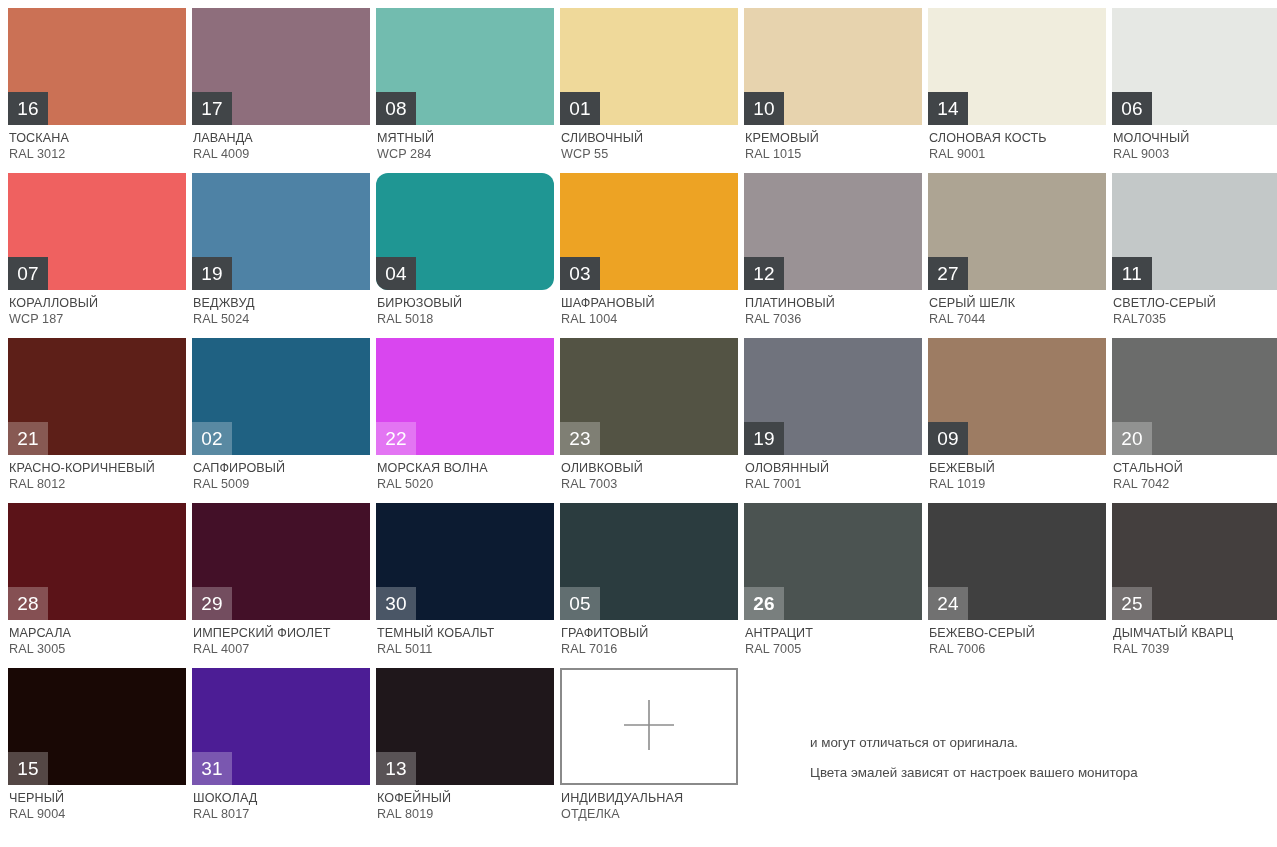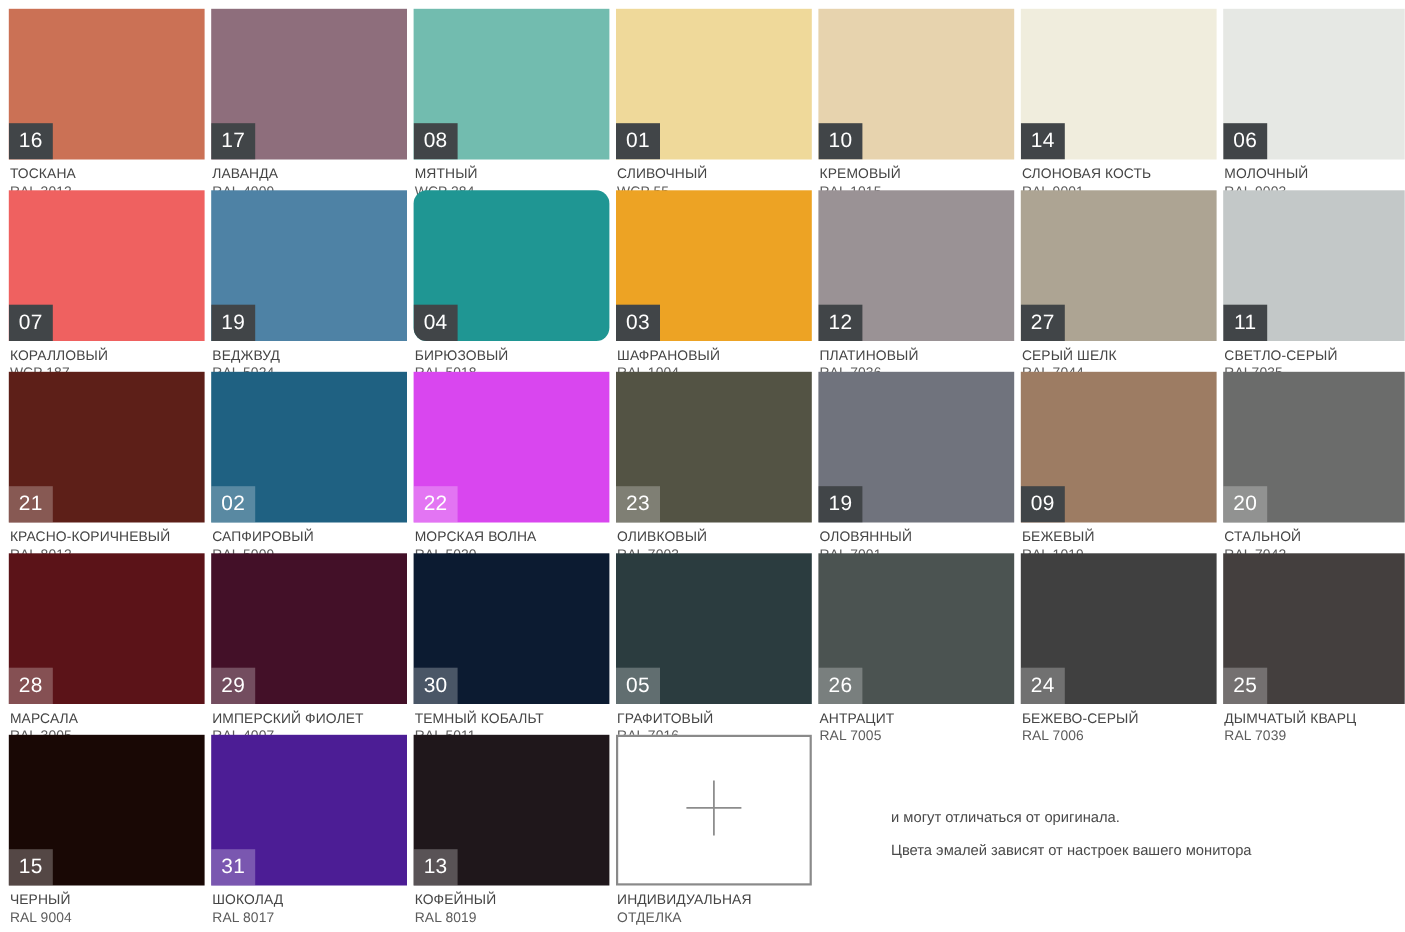--- a/index.html
+++ b/index.html
@@ -35,21 +35,21 @@
 
   .swatch-cell {
     width: 178px;
     height: 165px;
     position: relative;
   }
 
   .swatch-chip {
     position: relative;
     width: 178px;
-    height: 137px;
+    height: 117px;
     overflow: hidden;
   }
 
   .swatch-chip.custom-chip {
     background: #ffffff;
     border: 2px solid #8a8a8a;
   }
 
   .swatch-badge {
     position: absolute;
@@ -331,21 +331,21 @@
       <div class="swatch-cell">
         <div class="swatch-chip" style="background: rgb(43, 60, 63);">
           <div class="swatch-badge on-dark">05</div>
         </div>
         <div class="swatch-caption">
           <div class="swatch-name">ГРАФИТОВЫЙ</div>
           <div class="swatch-code">RAL 7016</div>
         </div>
       </div>
       <div class="swatch-cell">
-        <div class="swatch-chip" style="background: rgb(75, 83, 81);">
+        <div class="swatch-chip" style="background: rgb(75, 83, 81); font-weight: bold;">
           <div class="swatch-badge on-dark">26</div>
         </div>
         <div class="swatch-caption">
           <div class="swatch-name">АНТРАЦИТ</div>
           <div class="swatch-code">RAL 7005</div>
         </div>
       </div>
       <div class="swatch-cell">
         <div class="swatch-chip" style="background: #404040;">
           <div class="swatch-badge on-dark">24</div>

